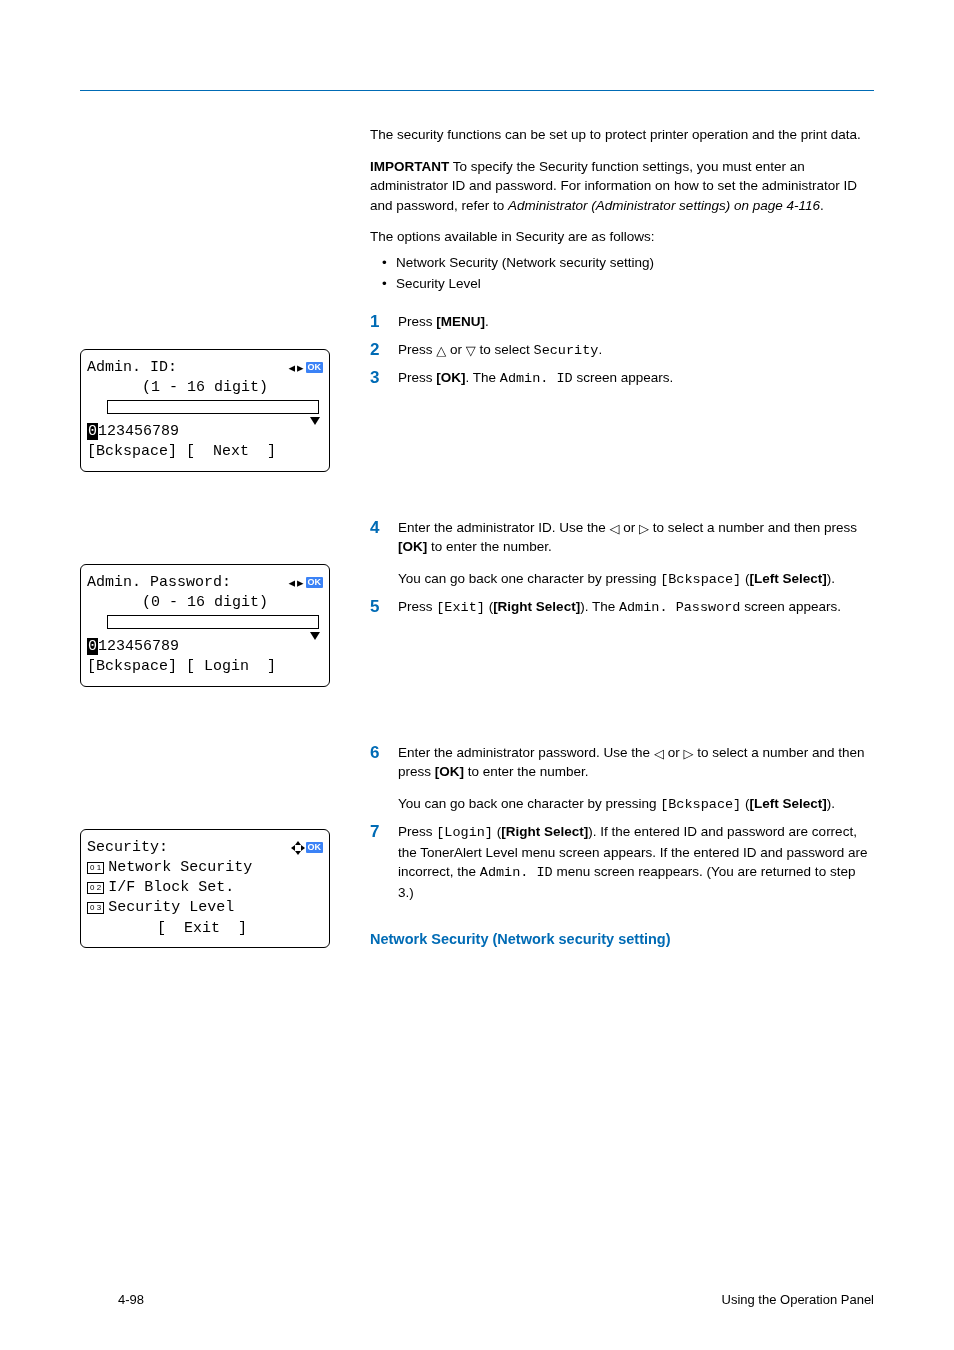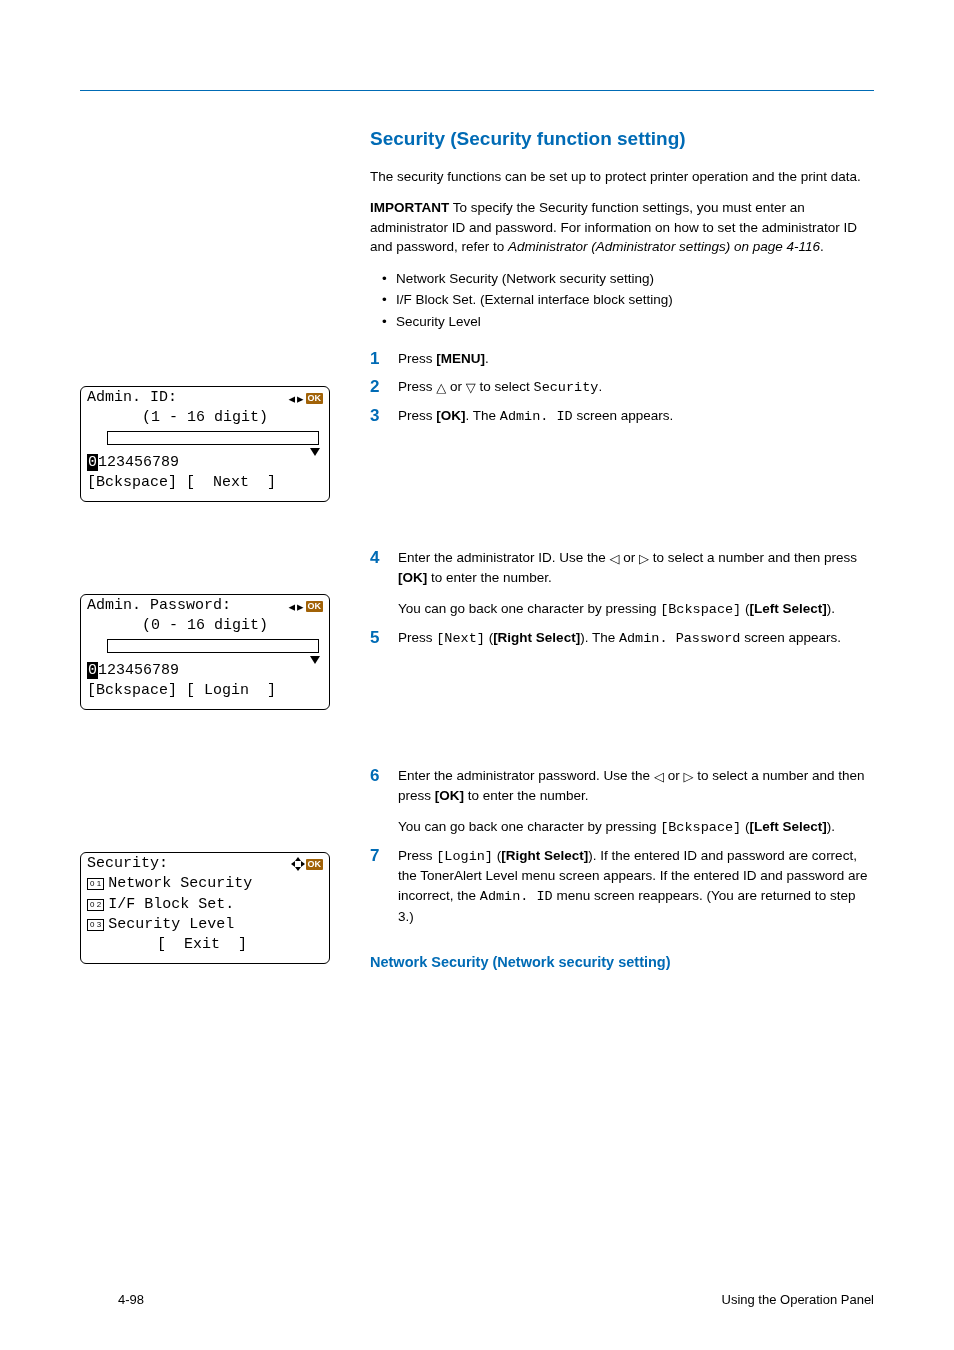--- a/index.html
+++ b/index.html
@@ -83,21 +83,21 @@
   .tri-outline-up, .tri-outline-down, .tri-outline-left, .tri-outline-right {
     display:inline-block;
     font-size: 13px; line-height:1;
     vertical-align:-1px;
   }
 
   
   .panel {
     border: 1.5px solid #000;
     border-radius: 6px;
-    padding: 1px 6px 8px 6px;
+    padding: 8px 6px 8px 6px;
     font-family: "Courier New", Courier, monospace;
     font-size: 15px;
     line-height: 1.35;
     width: 250px;
     position: relative;
     background: #fff;
   }
   .panel .title-row {
     display: flex;
     justify-content: space-between;
@@ -106,21 +106,21 @@
   }
   .panel .ok-badge, .panel .nav-icons {
     font-family: Arial, sans-serif;
     font-size: 10px;
     display: flex;
     align-items: center;
     gap: 2px;
   }
   .ok-pill {
     display:inline-block;
-    background:#a16207;color:#fff;
+    background:#3b82f6;color:#fff;
     font-size:9px;font-weight:bold;
     padding:1px 2px;
     font-family: Arial, sans-serif;
     border-radius:1px;
     line-height:1;
     vertical-align: 1px;
   }
   .panel .centered { text-align: center; }
   .panel .input-box {
     border: 1px solid #000;
@@ -193,28 +193,27 @@
 </head>
 <body>
 
 <div class="top-rule"></div>
 
 <div class="main">
 
   <div class="two-col">
     <div class="left"></div>
     <div class="right">
-      <h2 class="sec-title">Security (Security function setting)</h2>
       <p class="body">The security functions can be set up to protect printer operation and the print data.</p>
       <p class="body">
         <span class="important">IMPORTANT</span><span>  To specify the Security function settings, you must enter an administrator ID and password. For information on how to set the administrator ID and password, refer to </span><span class="italic">Administrator (Administrator settings) on page 4-116</span><span>.</span>
       </p>
+      <p class="body-tight">The options available in Security are as follows:</p>
       <ul class="opts">
         <li>Network Security (Network security setting)</li>
-        <li>I/F Block Set. (External interface block setting)</li>
         <li>Security Level</li>
       </ul>
 
       <ol class="steps">
         <li>
           <span>Press </span><span class="bold">[MENU]</span><span>.</span>
         </li>
         <li>
           <span>Press </span><span class="tri-outline-up">△</span><span> or </span><span class="tri-outline-down">▽</span><span> to select </span><span class="mono">Security</span><span>.</span>
         </li>
@@ -265,21 +264,21 @@
     </div>
     <div class="right">
       <ol class="steps" start="4" style="counter-reset: step 3;">
         <li>
           <span>Enter the administrator ID. Use the </span><span class="tri-outline-left">◁</span><span> or </span><span class="tri-outline-right">▷</span><span> to select a number and then press </span><span class="bold">[OK]</span><span> to enter the number.</span>
           <div class="step-sub">
             <span>You can go back one character by pressing </span><span class="mono">[Bckspace]</span><span> (</span><span class="bold">[Left Select]</span><span>).</span>
           </div>
         </li>
         <li>
-          <span>Press </span><span class="mono">[Next]</span><span> (</span><span class="bold">[Right Select]</span><span>). The </span><span class="mono">Admin. Password</span><span> screen appears.</span>
+          <span>Press </span><span class="mono">[Exit]</span><span> (</span><span class="bold">[Right Select]</span><span>). The </span><span class="mono">Admin. Password</span><span> screen appears.</span>
         </li>
       </ol>
     </div>
   </div>
 
   <div class="two-col" style="margin-top:50px;">
     <div class="left">
       <div class="spacer-panel3" style="height:92px;"></div>
       <div class="panel">
         <div class="title-row">

